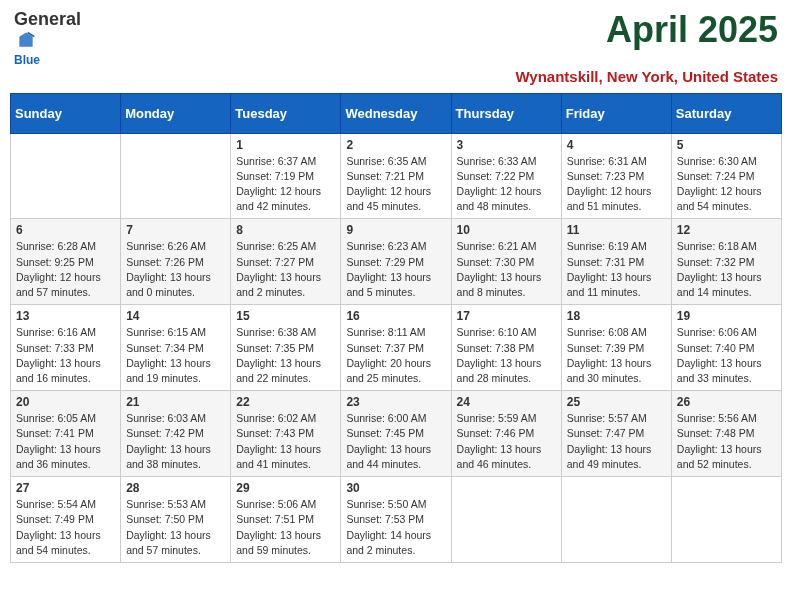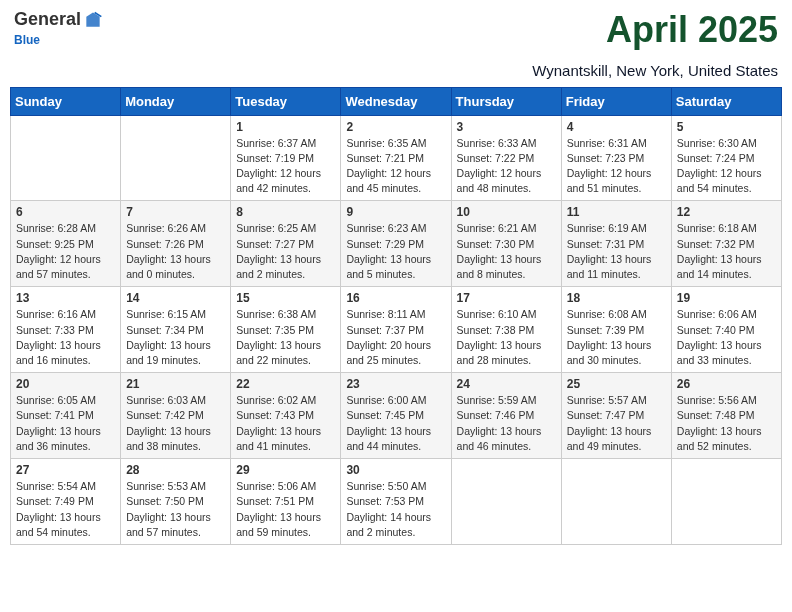--- a/index.html
+++ b/index.html
@@ -42,34 +42,35 @@
       text-align: right;
     }
     .month-title {
       font-size: 36px;
       font-weight: bold;
       color: #14532d;
       line-height: 1.1;
     }
     .location-title {
       font-size: 15px;
-      color: #0f172a;
-      margin-top: 12px;
+      color: #b91c1c;
+      margin-top: 18px;
+      font-weight: bold;
     }
     .calendar {
       width: 100%;
       border-collapse: collapse;
       border: 1px solid #ccc;
     }
     .calendar th {
       background-color: #1565c0;
       color: #fff;
       font-size: 13px;
       font-weight: bold;
-      padding: 6px 4px;
+      padding: 12px 4px;
       text-align: left;
       border: 1px solid #0d47a1;
     }
     .calendar td {
       vertical-align: top;
       border: 1px solid #ccc;
       padding: 4px 5px;
       font-size: 10.5px;
       color: #333;
       width: 110px;
@@ -92,21 +93,21 @@
     .empty-cell {
       background: #fff !important;
     }
   </style>
 </head>
 <body>
 
 <div class="header">
   <div class="logo">
     <div>
-      <div style="display:flex;align-items:flex-start;">
+      <div style="display:flex;align-items:flex-start;flex-direction:column;">
         <span class="logo-text-general">General</span>
         <svg class="logo-icon" viewBox="0 0 24 24" fill="none">
           <path d="M12 3 L20 8 L20 20 L4 20 L4 8 Z" fill="#1565c0" opacity="0.8"></path>
           <path d="M14 3 L22 8" stroke="#1565c0" stroke-width="2"></path>
         </svg>
       </div>
       <span class="logo-text-blue">Blue</span>
     </div>
   </div>
   <div class="title-block">

